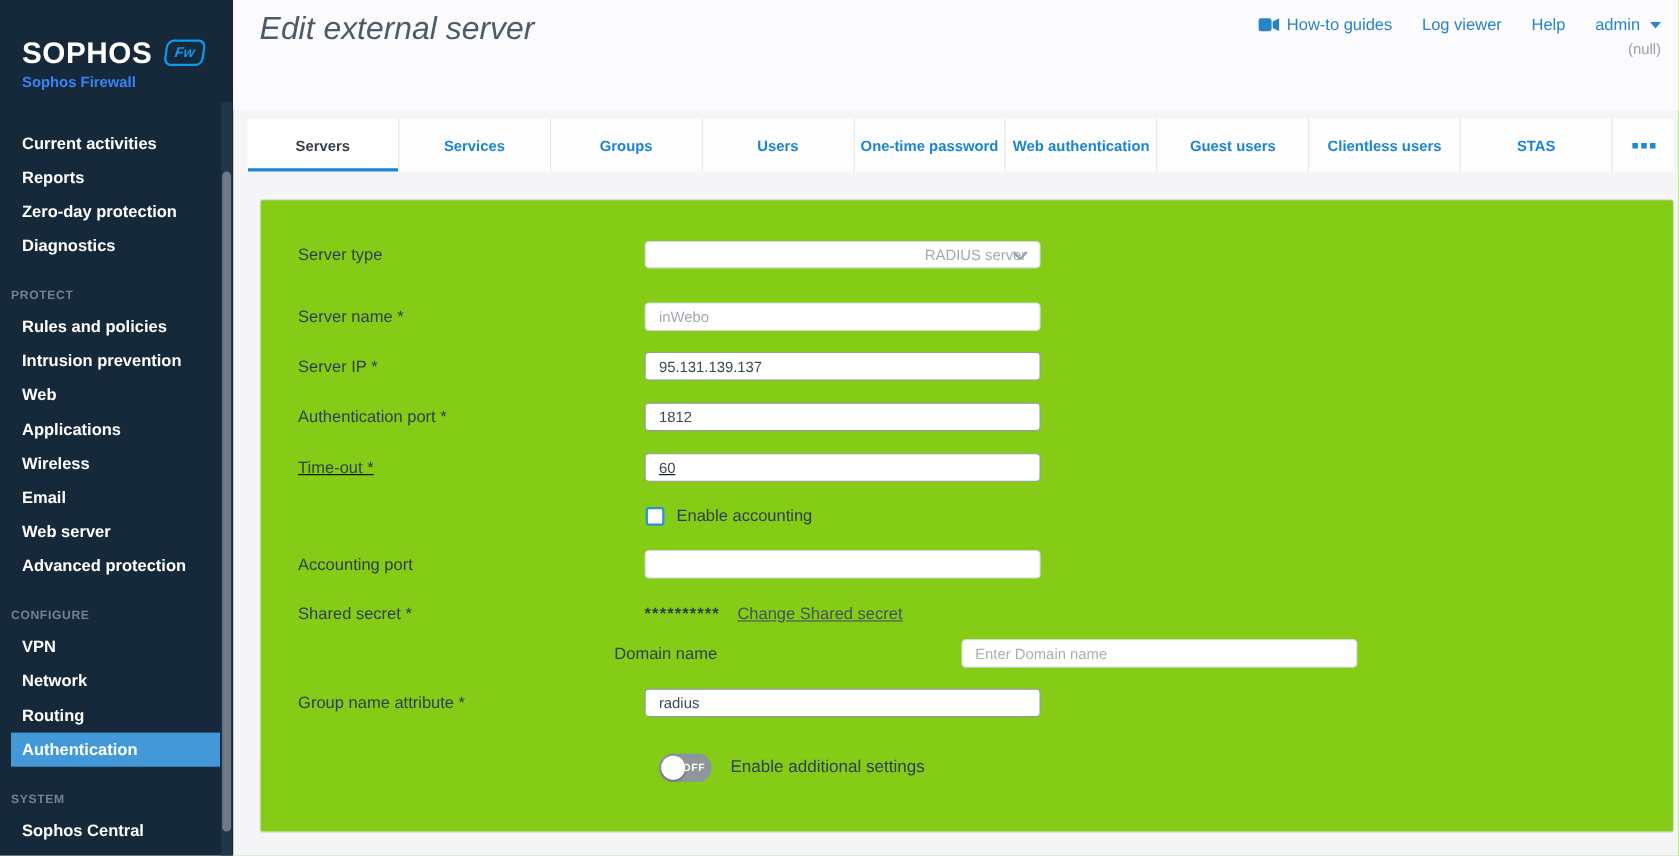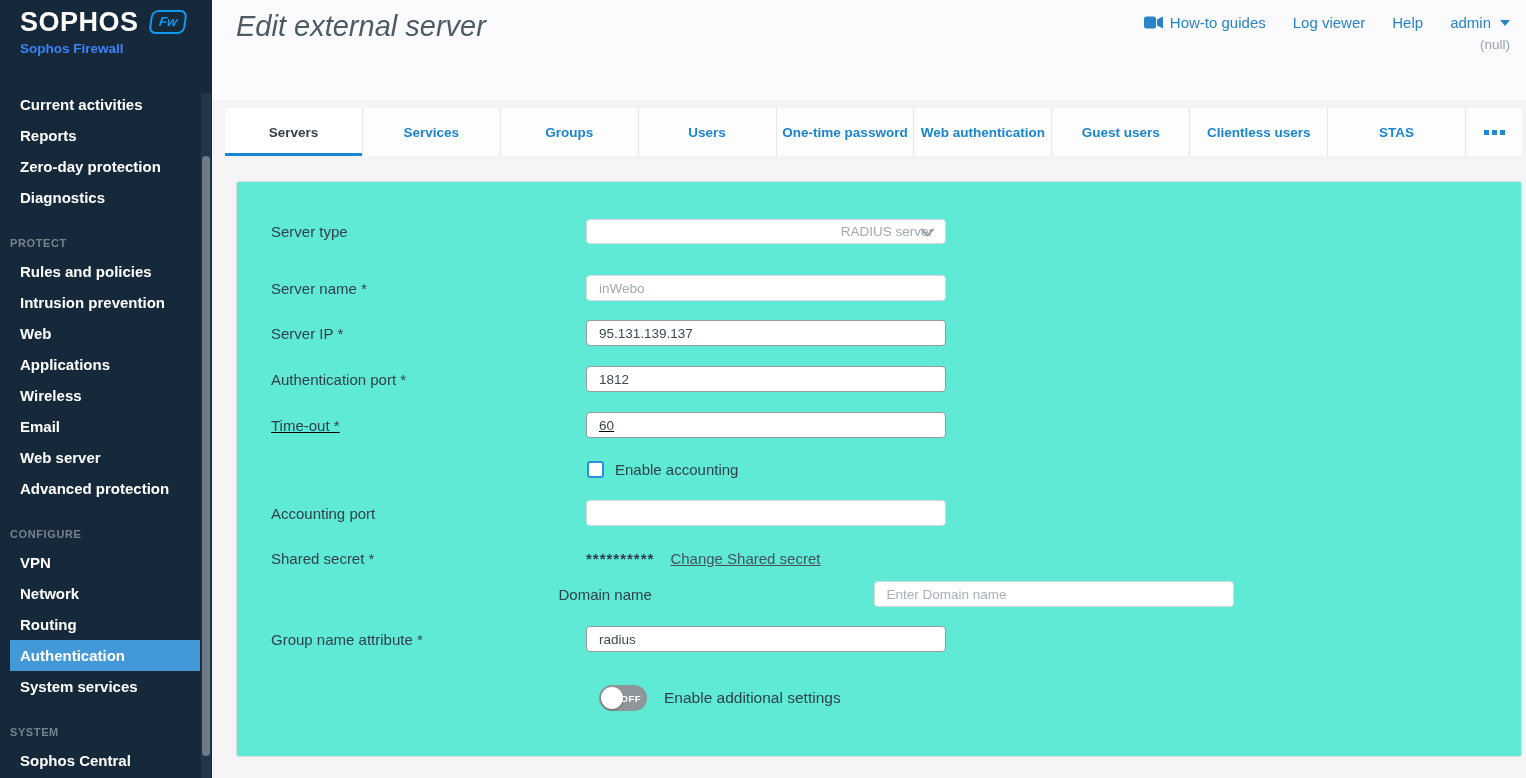--- a/index.html
+++ b/index.html
@@ -1,21 +1,21 @@
 <!DOCTYPE html>
 <html><head>
 <meta charset="utf-8">
 <style>
   * { margin:0; padding:0; box-sizing:border-box; }
   html,body { width:1526px; height:778px; overflow:hidden; }
   body { font-family:"Liberation Sans", sans-serif; background:#f5f5f7; position:relative; }
 
   
   .sidebar { position:absolute; left:0; top:0; width:212px; height:778px; background:#16293b; overflow:hidden; }
-  .brand { padding:5px 0 0 20px; }
+  .brand { padding:31px 0 0 20px; }
   .brand-row { display:flex; align-items:center; height:34px; }
   .brand-name { color:#ffffff; font-size:27px; font-weight:700; letter-spacing:.5px; }
   .brand-badge { margin-left:11px; border:2.5px solid #0d9af0; border-radius:7px; color:#0d9af0;
                  font-size:13px; font-weight:700; font-style:italic; padding:2px 7px 3px 7px;
                  transform:skewX(-8deg); }
   .brand-sub { color:#3b82f6; font-size:13.5px; font-weight:700; line-height:18px; margin-top:1px; }
   .nav { margin-top:31px; }
   .nav-item { height:31px; line-height:31px; margin:0 12px 0 10px; padding-left:10px;
               color:#ffffff; font-size:15px; font-weight:600; cursor:pointer; white-space:nowrap; }
   .nav-item.active { background:#4398d8; }
@@ -38,21 +38,21 @@
   .tabs { position:absolute; left:225px; top:108px; width:1297px; height:48px; display:flex; }
   .tab { flex:1 1 0; background:#fdfdfe; border-left:1px solid #e6e6e8; display:flex; align-items:center;
          justify-content:center; font-size:13.5px; font-weight:700; color:#1b85cd; cursor:pointer; }
   .tab:first-child { border-left:none; }
   .tab.active { background:#ffffff; color:#363f46; box-shadow:inset 0 -3px 0 #1787d2; }
   .tab.more { flex:0 0 57px; letter-spacing:1px; font-size:15px; }
   .more-dots { display:flex; gap:3px; }
   .more-dots span { width:5px; height:5px; background:#1e88d2; display:block; }
 
   
-  .card { position:absolute; left:236px; top:181px; width:1286px; height:576px; background:#5eead4;
+  .card { position:absolute; left:236px; top:181px; width:1286px; height:576px; background:#84cc16;
           border:1px solid #dbdcde; border-radius:3px; }
   .frow { display:flex; align-items:center; margin-left:34px; height:26px; }
   .flabel { width:315px; font-size:15px; color:#2f3f4b; flex:0 0 315px; }
   .fspacer { flex:0 0 315px; }
   .tbox { width:360px; height:26px; border-radius:4px; padding:0 12px; font-size:13.5px;
           font-family:"Liberation Sans", sans-serif; outline:none; background:#fff; }
   .tbox.editable { border:1px solid #97999d; color:#3c4a52; }
   .tbox.dim { border:1px solid #d6d8da; color:#a0a9b0; }
   .tbox.dim::placeholder { color:#a8b1b8; }
   .selbox { width:360px; height:25px; border:1px solid #d3d6da; border-radius:4px; background:#fff;
@@ -95,21 +95,20 @@
       <div class="nav-item">Applications</div>
       <div class="nav-item">Wireless</div>
       <div class="nav-item">Email</div>
       <div class="nav-item">Web server</div>
       <div class="nav-item">Advanced protection</div>
       <div class="nav-section">CONFIGURE</div>
       <div class="nav-item">VPN</div>
       <div class="nav-item">Network</div>
       <div class="nav-item">Routing</div>
       <div class="nav-item active">Authentication</div>
-      <div class="nav-item">System services</div>
       <div class="nav-section">SYSTEM</div>
       <div class="nav-item">Sophos Central</div>
     </nav>
   <div class="side-track">
     <div class="side-thumb"></div>
   </div>
 </aside>
 
 <header class="header">
   <h1 class="page-title">Edit external server</h1>

